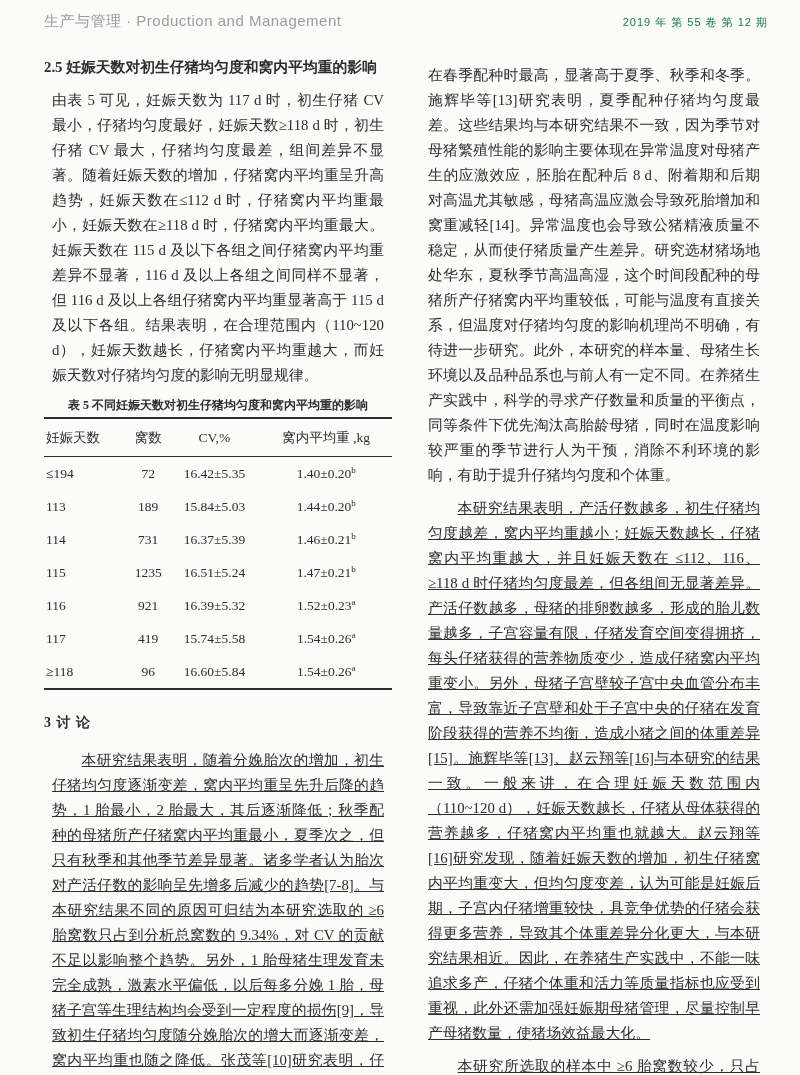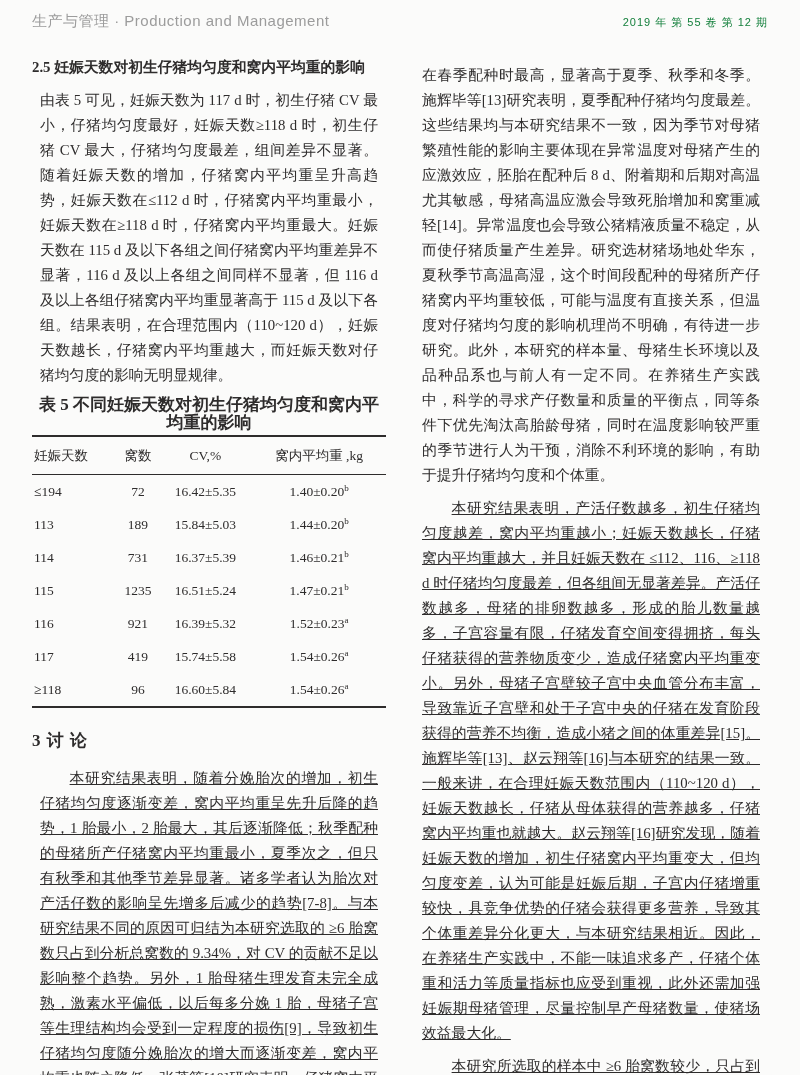--- a/index.html
+++ b/index.html
@@ -6,21 +6,21 @@
     margin: 0;
     padding: 0;
     background: #fbfbfa;
   }
   .page {
     position: relative;
     width: 800px;
     height: 1075px;
     background: #fbfbfa;
     box-sizing: border-box;
-    padding: 12px 32px 0 32px;
+    padding: 12px 32px 0 44px;
     font-family: "Liberation Serif", "DejaVu Serif", serif;
     color: #2e2c2c;
     overflow: hidden;
     border-radius: 31px;
   }
   .page-header {
     display: flex;
     justify-content: space-between;
     align-items: baseline;
     font-family: "Liberation Sans", "DejaVu Sans", sans-serif;
@@ -49,29 +49,29 @@
   }
   .col p { margin: 8px; }
   p.indent { text-indent: 2em; text-decoration: underline; }
   .sec-heading {
     font-size: 14.8px;
     font-weight: bold;
     margin: 0;
     line-height: 25px;
   }
   .disc-heading {
-    font-size: 17px;
+    font-size: 14px;
     font-weight: bold;
     margin: 20px 0 13px 0;
     letter-spacing: 1px;
   }
   
   .tbl-block { margin: 7px 0 0 0; }
   .tbl-caption {
-    font-size: 17px;
+    font-size: 12px;
     font-weight: bold;
     text-align: center;
     line-height: 18px;
     margin-bottom: 3px;
   }
   table.data-table {
     width: 100%;
     border-collapse: collapse;
     font-size: 13.5px;
     border-top: 2px solid #2e2c2c;

